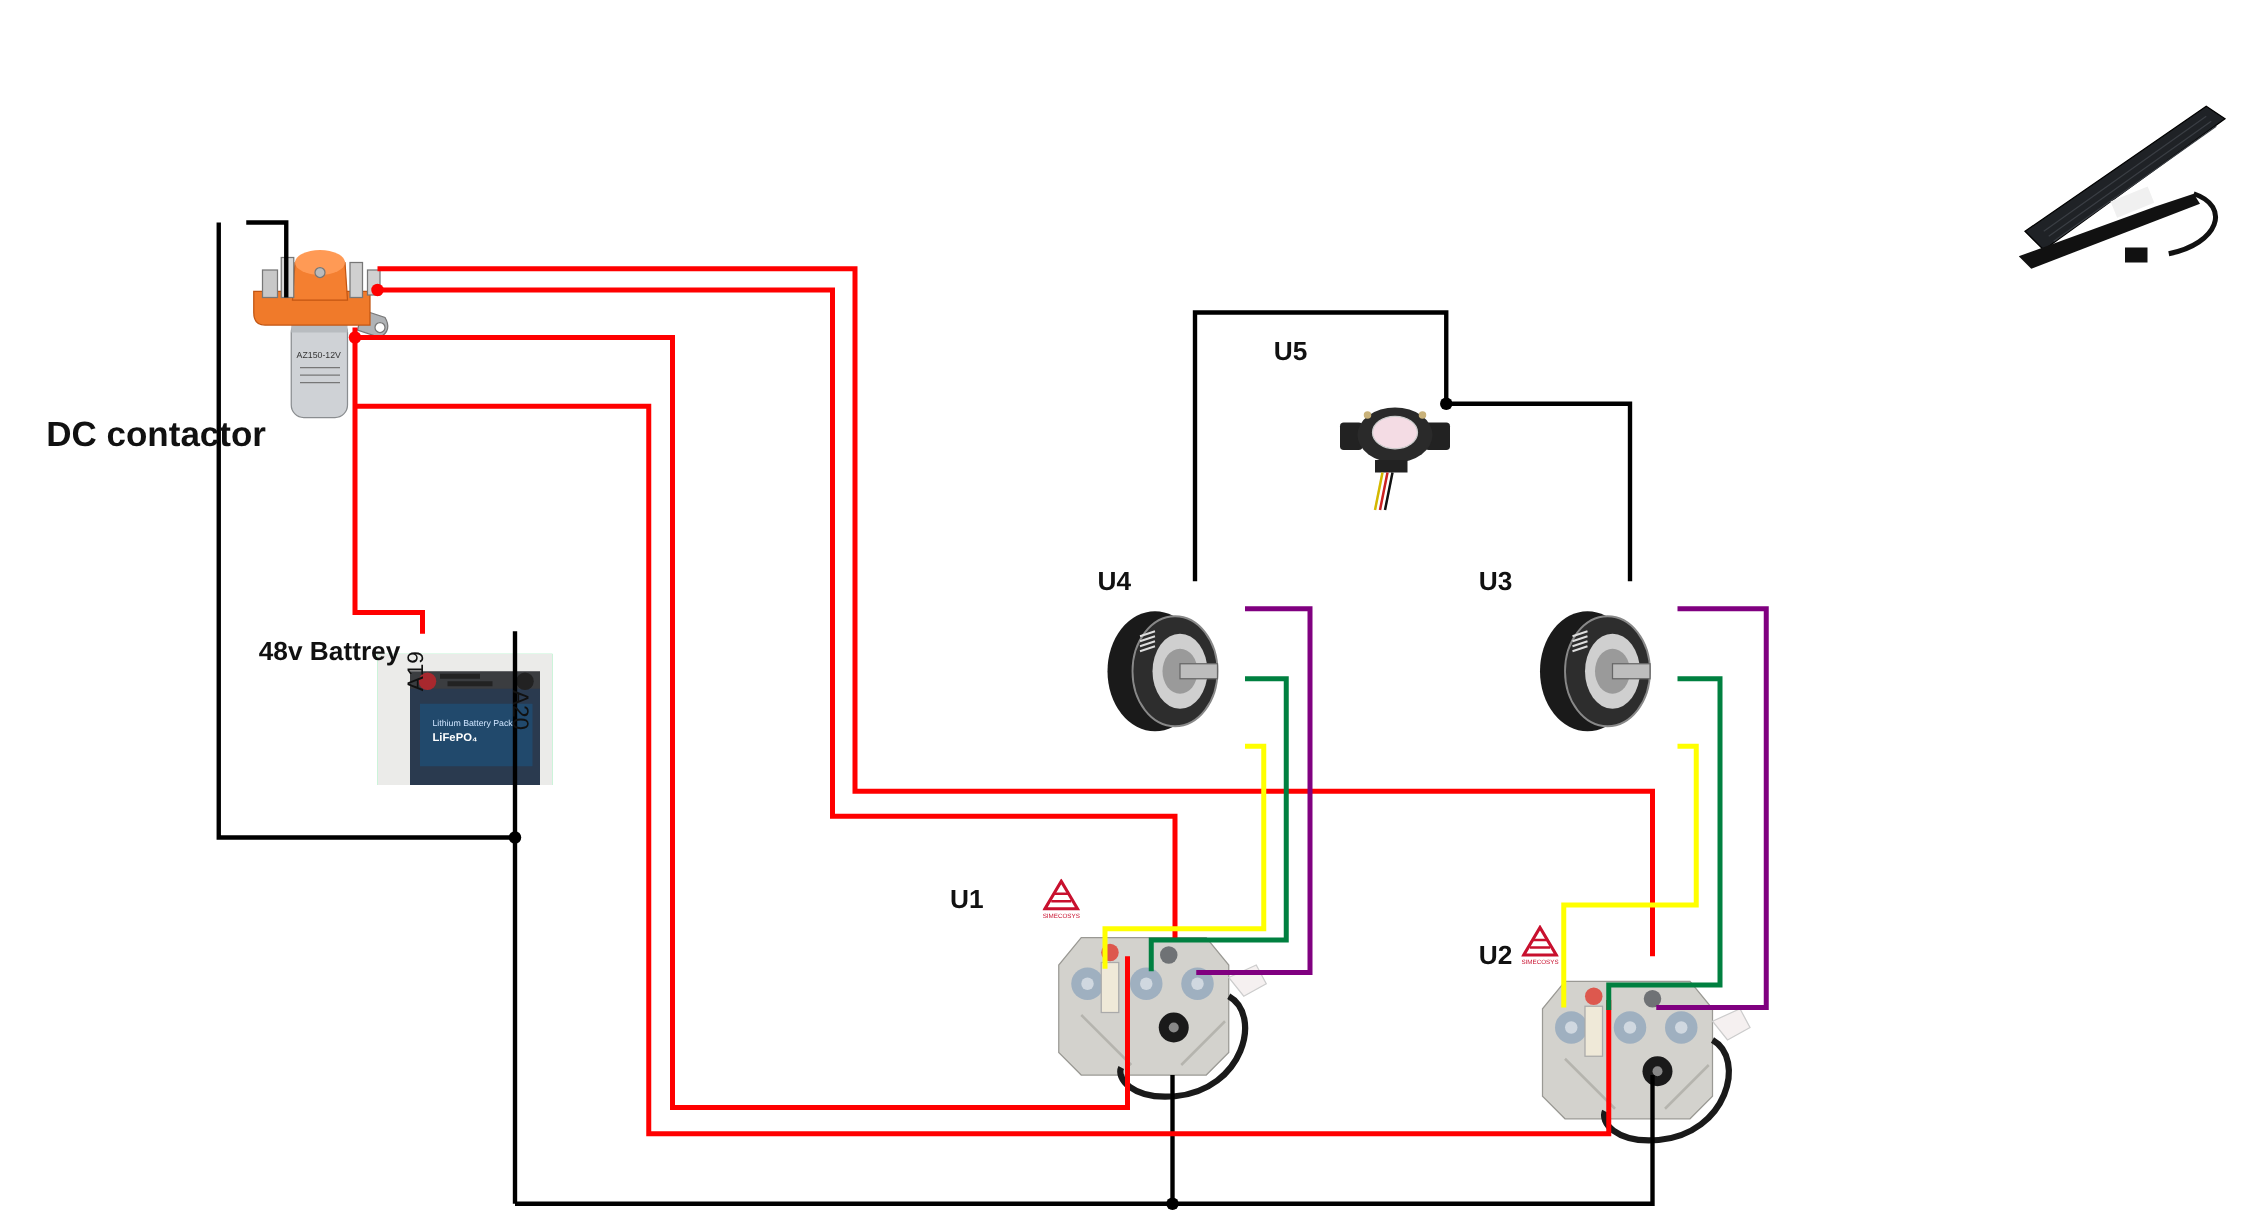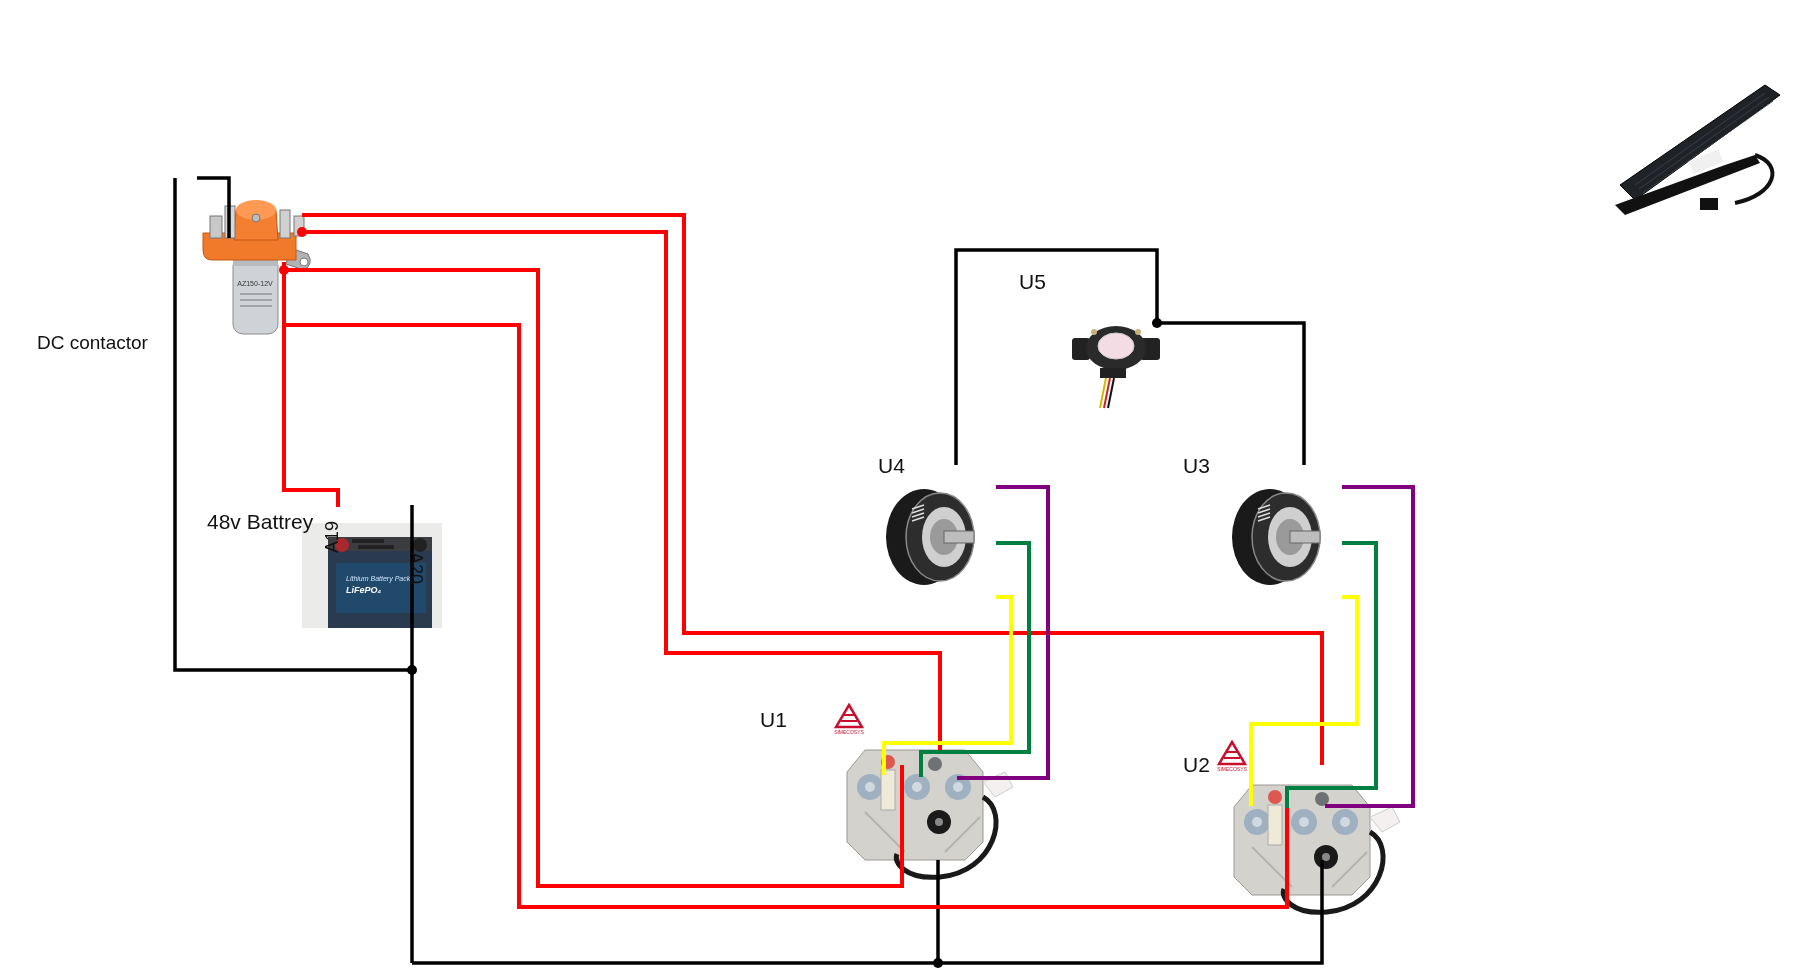--- a/index.html
+++ b/index.html
@@ -1,21 +1,21 @@
 <!DOCTYPE html>
 <html><head>
 <meta charset="utf-8">
 <style>
   html, body { margin:0; padding:0; background:#ffffff; }
   body { width:1810px; height:979px; position:relative; overflow:hidden;
          font-family:"Liberation Sans", sans-serif; }
   #wires { position:absolute; left:0; top:0; width:1810px; height:979px; z-index:2; pointer-events:none; }
   #wires .wire { pointer-events:stroke; }
   .comp { position:absolute; z-index:1; }
-  .lbl { position:absolute; font-weight:normal; color:#111; font-size:21px; z-index:3; white-space:nowrap; }
+  .lbl { position:absolute; font-weight:bold; color:#111; font-size:21px; z-index:3; white-space:nowrap; }
   .brand { position:absolute; z-index:3; }
   .brand svg { display:block; }
 </style>
 </head>
 <body>
 
 <div class="comp" style="left:198px;top:188px;width:120px;height:155px;">
   <svg width="120" height="155" viewBox="0 0 120 155">
     <rect x="35" y="68" width="45" height="78" rx="10" fill="#cfd2d6" stroke="#8a8d90"></rect>
     <rect x="35" y="68" width="45" height="10" fill="#b8bcc0"></rect>
@@ -28,23 +28,23 @@
     <path d="M5 45 L98 45 L98 72 L14 72 Q5 72 5 62 Z" fill="#f07a2a" stroke="#c25512"></path>
     <path d="M38 22 Q58 10 78 22 L80 52 L36 52 Z" fill="#f47f30" stroke="#c25512"></path>
     <ellipse cx="58" cy="22" rx="20" ry="10" fill="#ff9a55"></ellipse>
     <rect x="12" y="28" width="12" height="22" fill="#c8c8c8" stroke="#777"></rect>
     <rect x="27" y="18" width="10" height="32" fill="#d8d8d8" stroke="#777"></rect>
     <rect x="82" y="22" width="10" height="28" fill="#d0d0d0" stroke="#777"></rect>
     <rect x="96" y="28" width="10" height="20" fill="#d0d0d0" stroke="#777"></rect>
     <circle cx="58" cy="30" r="4" fill="#bbb" stroke="#777"></circle>
   </svg>
 </div>
-<div class="lbl" style="left:37px;top:332px;font-size:19px;">DC contactor</div>
-
-<div class="comp" style="left:302px;top:523px;width:140px;height:105px;background:#86efac;font-style:italic;">
+<div class="lbl" style="left:37px;top:332px;font-size:28px;">DC contactor</div>
+
+<div class="comp" style="left:302px;top:523px;width:140px;height:105px;background:#86efac;">
   <svg width="140" height="105" viewBox="0 0 140 105">
     <rect x="0" y="0" width="140" height="105" fill="#ebebe9"></rect>
     <rect x="26" y="20" width="104" height="85" fill="#2a3a4f"></rect>
     <rect x="26" y="14" width="104" height="14" fill="#3b3d40"></rect>
     <rect x="50" y="16" width="32" height="4" fill="#222"></rect>
     <rect x="56" y="22" width="36" height="4" fill="#222"></rect>
     <circle cx="40" cy="22" r="7" fill="#a8282e"></circle>
     <circle cx="118" cy="22" r="7" fill="#222"></circle>
     <rect x="34" y="40" width="90" height="50" fill="#1f4d73" opacity="0.8"></rect>
     <text x="44" y="58" font-size="7" fill="#cfe5ff" font-family="Liberation Sans, sans-serif">Lithium Battery Pack</text>

